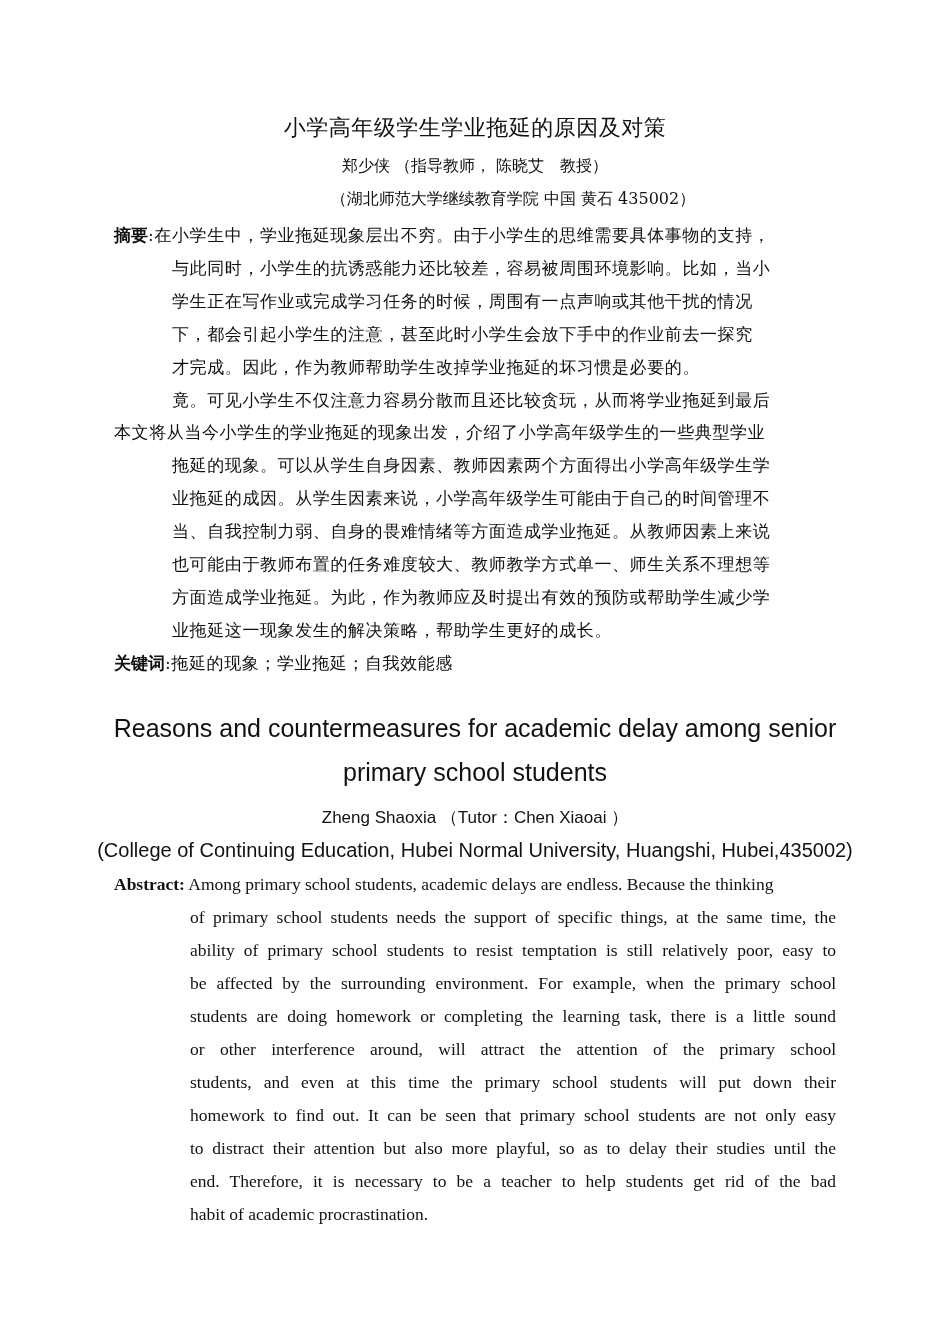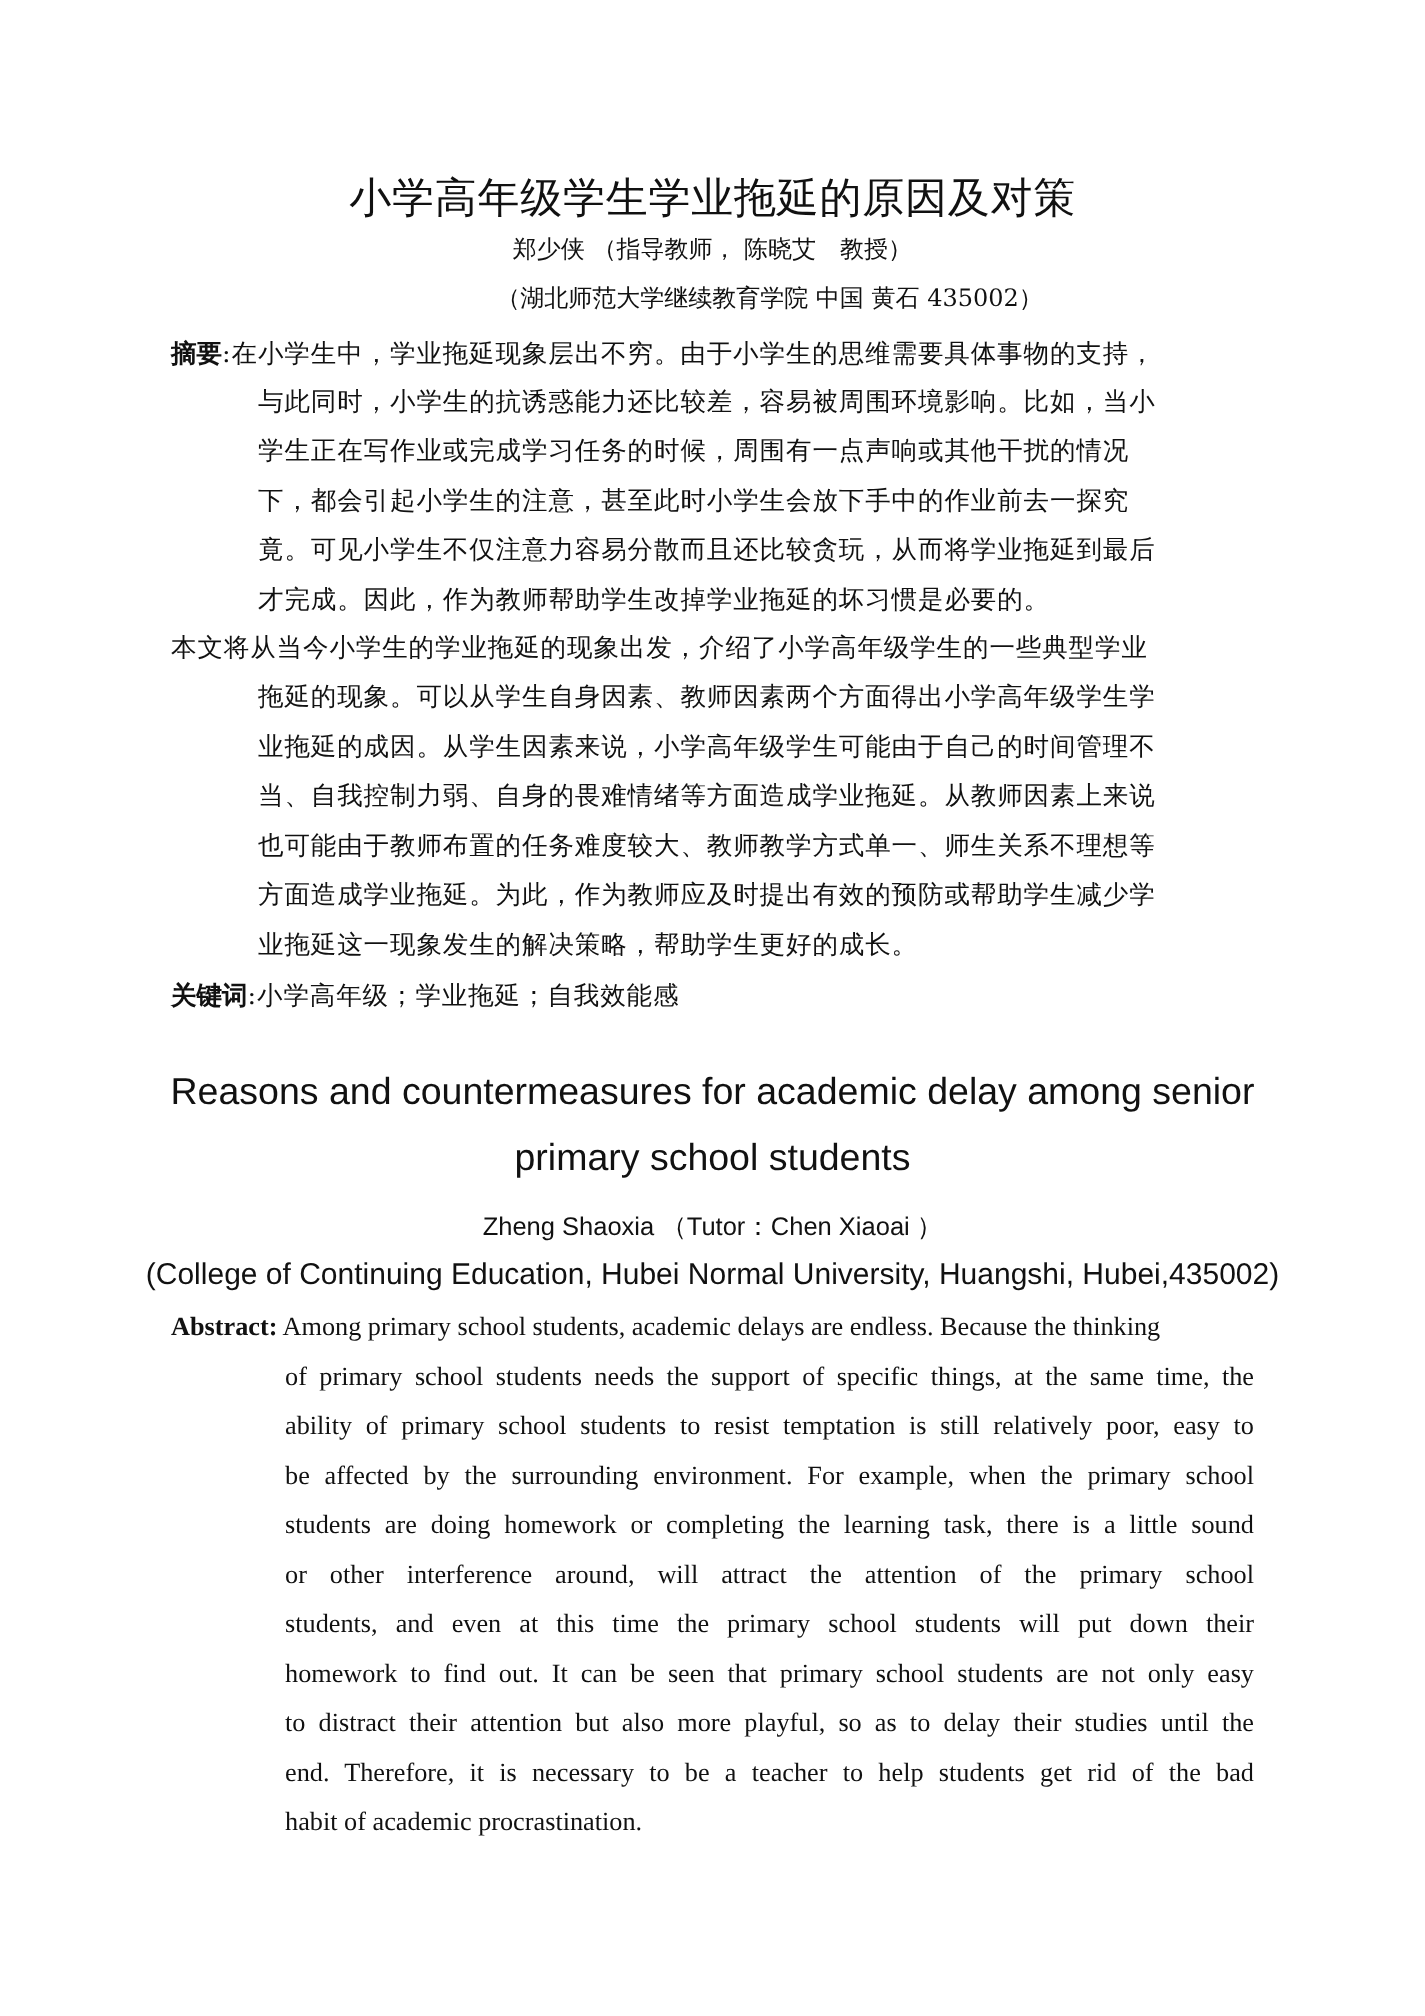--- a/index.html
+++ b/index.html
@@ -1,21 +1,21 @@
 <!DOCTYPE html>
 <html><head>
   <meta charset="utf-8">
   <style>
     html, body { margin: 0; padding: 0; background: #ffffff; }
     body { width: 950px; height: 1344px; position: relative; overflow: hidden; color: #111; }
     .page { position: absolute; left: 0; top: 0; width: 950px; height: 1344px; }
     .cn { font-family: "DejaVu Serif", serif; }
     .en { font-family: Liberation Sans, sans-serif; }
     .center { position: absolute; left: 0; width: 950px; text-align: center; white-space: nowrap; }
-    .title-cn { top: 113px; font-size: 28px; font-family: "DejaVu Sans", sans-serif; letter-spacing: 0.5px; }
+    .title-cn { top: 113px; font-size: 22px; font-family: "DejaVu Sans", sans-serif; letter-spacing: 0.5px; }
     .author-cn { top: 156px; font-size: 16px; }
     .affil-cn { top: 189px; font-size: 16px; margin-left: 38px; }
     .para { position: absolute; left: 114px; width: 722px; font-size: 17px; line-height: 33px; }
     .para .line { display: block; white-space: nowrap; height: 33px; }
     .para .indent { padding-left: 58px; }
     .label-bold { font-family: "DejaVu Sans", sans-serif; font-weight: bold; }
     .cn-text { font-family: "DejaVu Serif", serif; letter-spacing: 0.6px; }
     .abs-cn { top: 219px; }
     .body-cn { top: 416px; }
     .kw-cn { top: 647px; }
@@ -35,36 +35,36 @@
 
   <div class="center title-cn">小学高年级学生学业拖延的原因及对策</div>
   <div class="center cn author-cn">郑少侠 （指导教师， 陈晓艾　教授）</div>
   <div class="center cn affil-cn">（湖北师范大学继续教育学院 中国 黄石 435002）</div>
 
   <div class="para abs-cn">
     <span class="line"><span class="label-bold">摘要</span><span class="cn-text">:在小学生中，学业拖延现象层出不穷。由于小学生的思维需要具体事物的支持，</span></span>
     <span class="line indent cn-text">与此同时，小学生的抗诱惑能力还比较差，容易被周围环境影响。比如，当小</span>
     <span class="line indent cn-text">学生正在写作业或完成学习任务的时候，周围有一点声响或其他干扰的情况</span>
     <span class="line indent cn-text">下，都会引起小学生的注意，甚至此时小学生会放下手中的作业前去一探究</span>
+    <span class="line indent cn-text">才完成。因此，作为教师帮助学生改掉学业拖延的坏习惯是必要的。</span>
     <span class="line indent cn-text">竟。可见小学生不仅注意力容易分散而且还比较贪玩，从而将学业拖延到最后</span>
-    <span class="line indent cn-text">才完成。因此，作为教师帮助学生改掉学业拖延的坏习惯是必要的。</span>
   </div>
 
   <div class="para body-cn">
     <span class="line cn-text">本文将从当今小学生的学业拖延的现象出发，介绍了小学高年级学生的一些典型学业</span>
     <span class="line indent cn-text">拖延的现象。可以从学生自身因素、教师因素两个方面得出小学高年级学生学</span>
     <span class="line indent cn-text">业拖延的成因。从学生因素来说，小学高年级学生可能由于自己的时间管理不</span>
     <span class="line indent cn-text">当、自我控制力弱、自身的畏难情绪等方面造成学业拖延。从教师因素上来说</span>
     <span class="line indent cn-text">也可能由于教师布置的任务难度较大、教师教学方式单一、师生关系不理想等</span>
     <span class="line indent cn-text">方面造成学业拖延。为此，作为教师应及时提出有效的预防或帮助学生减少学</span>
     <span class="line indent cn-text">业拖延这一现象发生的解决策略，帮助学生更好的成长。</span>
   </div>
 
   <div class="para kw-cn">
-    <span class="line"><span class="label-bold">关键词</span><span class="cn-text">:小学高年级；学业拖延；自我效能感</span></span>
+    <span class="line"><span class="label-bold">关键词</span><span class="cn-text">:拖延的现象；学业拖延；自我效能感</span></span>
   </div>
 
   <div class="center en title-en1">Reasons and countermeasures for academic delay among senior</div>
   <div class="center en title-en2">primary school students</div>
   <div class="center en author-en">Zheng Shaoxia （Tutor：Chen Xiaoai ）</div>
   <div class="center en affil-en">(College of Continuing Education, Hubei Normal University, Huangshi, Hubei,435002)</div>
 
   <div class="abs-en">
     <span class="line"><b>Abstract:</b><span> Among primary school students, academic delays are endless. Because the thinking</span></span>
     <span class="line indent justify">of primary school students needs the support of specific things, at the same time, the</span>

